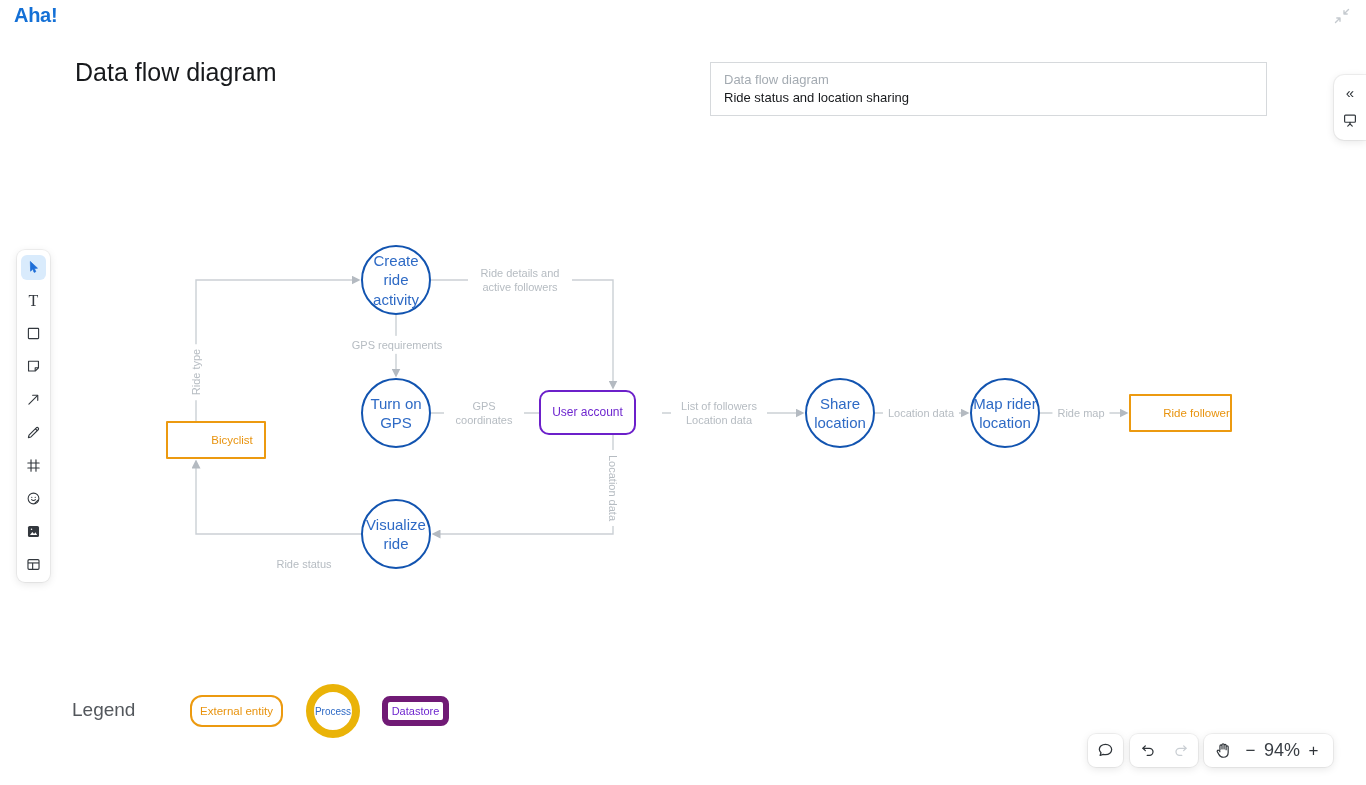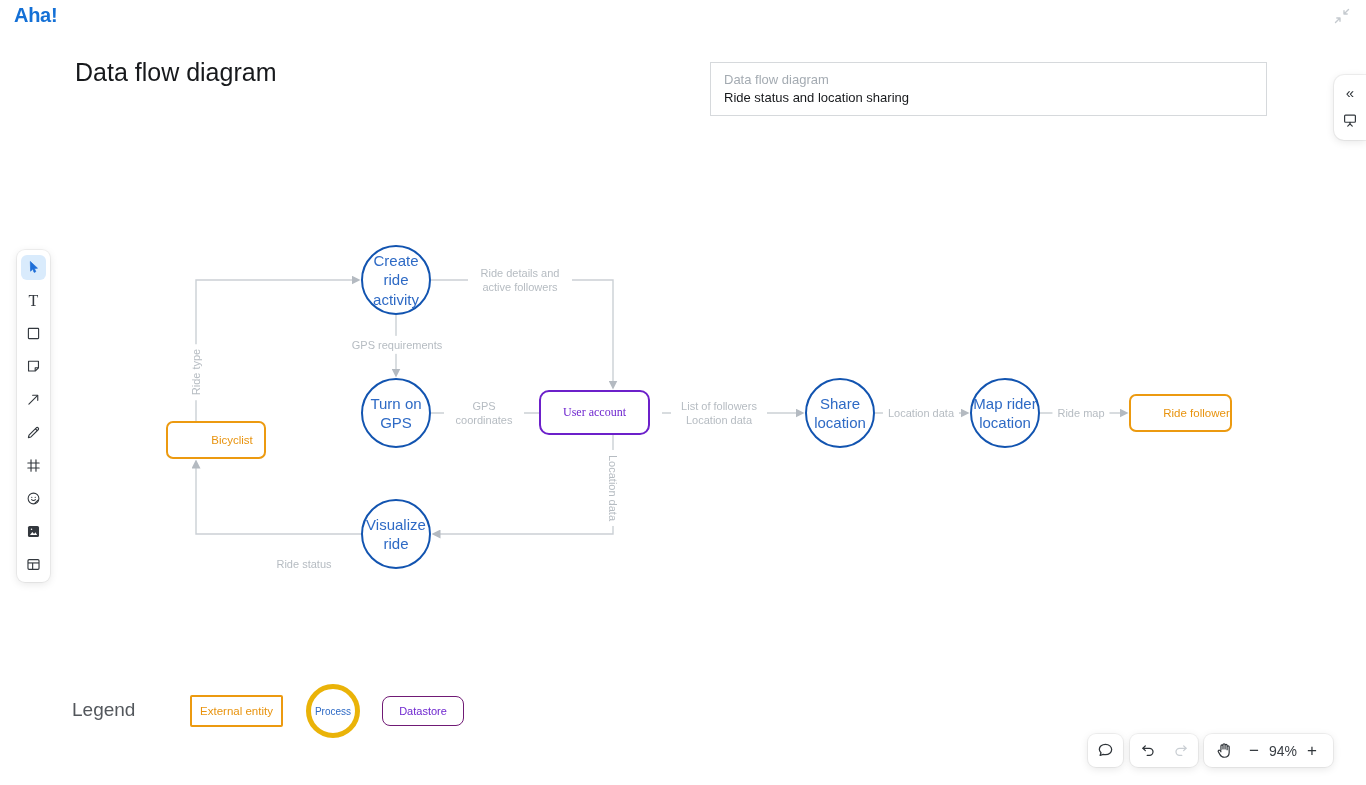--- a/index.html
+++ b/index.html
@@ -40,30 +40,30 @@
   .tool-btn.active { background:#d9ebfc; }
   .tool-t { font-family:"Liberation Serif", serif; font-size:16px; color:#33383e; line-height:1; }
 
   
   .connector-layer { position:absolute; left:0; top:0; pointer-events:none; }
 
   .node { position:absolute; background:#fff; display:flex; align-items:center;
     justify-content:center; text-align:center; line-height:1.3; cursor:pointer; }
   .node.circle { width:70px; height:70px; border-radius:50%;
     border:2.5px solid #1254b0; color:#2e6ac5; font-size:15px; }
-  .node.ext { border:2px solid #ec9a10; border-radius:7px; color:#e8930e; font-size:11.5px;padding-left:32px; }
+  .node.ext { border:2px solid #ec9a10; border-radius:1px; color:#e8930e; font-size:11.5px;padding-left:32px; }
   .node.ds  { border:2px solid #6c20ca; border-radius:10px; color:#6f27cf; font-size:12px; }
 
   .n-create    { left:361px; top:245px; }
   .n-turngps   { left:361px; top:378px; }
   .n-visualize { left:361px; top:499px; }
   .n-share     { left:805px; top:378px; }
   .n-maprider  { left:970px; top:378px; }
   .n-bicyclist { left:146px; top:421px; width:100px; height:38px;margin-left:20px; }
-  .n-useracct  { left:539px; top:390px; width:111px;  height:45px;font-family:Liberation Serif, serif; }
+  .n-useracct  { left:539px; top:390px; width:97px;  height:45px; }
   .n-follower  { left:1129px; top:394px; width:103px; height:38px; }
 
   .edge-label { position:absolute; transform:translate(-50%,-50%); background:#fff;
     color:#b6bcc2; font-size:11px; line-height:1.3; text-align:center;
     padding:2px 5px; white-space:nowrap; }
   .edge-label.wrap { white-space:normal; }
   .edge-label.rot-ccw { transform:translate(-50%,-50%) rotate(-90deg); }
   .edge-label.rot-cw  { transform:translate(-50%,-50%) rotate(90deg); }
 
   .el-ridedetails { left:520px; top:280px; width:104px; }
@@ -74,37 +74,37 @@
   .el-locright    { left:921px; top:413px; }
   .el-ridemap     { left:1081px; top:413px; }
   .el-locdown     { left:613px; top:488px; }
   .el-ridestatus  { left:304px; top:564px; }
 
   
   .legend-title { position:absolute; left:72px; top:699px; font-size:19px; color:#53575c; }
   .legend-item { position:absolute; background:#fff; display:flex; align-items:center;
     justify-content:center; text-align:center; }
   .lg-ext { left:190px; top:695px; width:93px; height:32px; border:2px solid #ec9a10;
-    border-radius:2px; color:#e8930e; font-size:11.5px; }
-  .lg-proc { left:306px; top:684px; width:54px; height:54px; border:5px solid #eab308;
+    border-radius:12px; color:#e8930e; font-size:11.5px; }
+  .lg-proc { left:306px; top:684px; width:54px; height:54px; border:8px solid #eab308;
     border-radius:50%; color:#2e6ac5; font-size:10px; }
-  .lg-ds { left:382px; top:696px; width:82px; height:30px; border:1px solid #701a75;
+  .lg-ds { left:382px; top:696px; width:67px; height:30px; border:6px solid #701a75;
     border-radius:8px; color:#6f27cf; font-size:11px; }
 
   
   .btm-group { position:absolute; top:734px; height:33px; background:#fff; border-radius:8px;
     box-shadow:0 0 0 1px rgba(0,0,0,.05), 0 2px 8px rgba(0,0,0,.10);
     display:flex; align-items:center; justify-content:space-evenly; }
   .bg-comment { left:1088px; width:35px; }
   .bg-history { left:1130px; width:68px; }
   .bg-zoom    { left:1204px; width:129px; padding:0 6px; }
   .btm-btn { display:flex; align-items:center; justify-content:center; width:28px;
     height:28px; cursor:pointer; }
   .zoom-glyph { font-size:17px; color:#2f3439; line-height:1; }
-  .zoom-level { font-size:14px; color:#393e44; cursor:pointer; }
+  .zoom-level { font-size:18px; color:#393e44; cursor:pointer; }
 </style>
 </head>
 <body>
 
 <div class="canvas">
 
   <div class="logo">Aha!</div>
   <div class="page-title">Data flow diagram</div>
 
   <div class="info-card">

